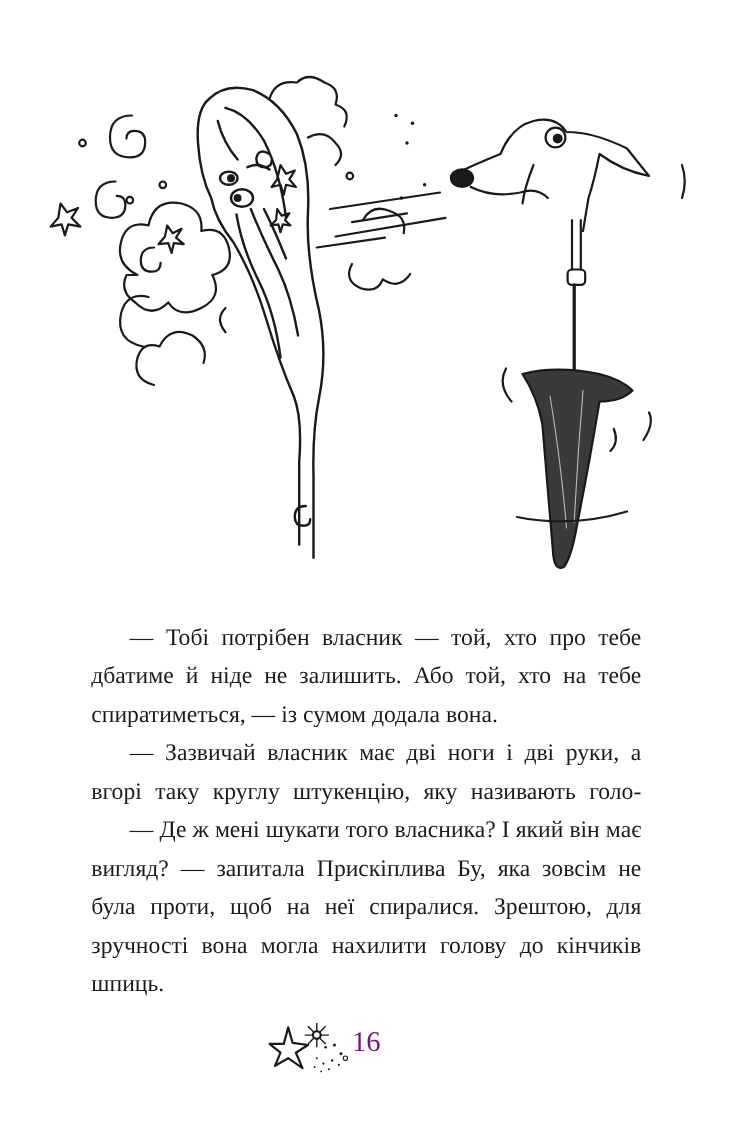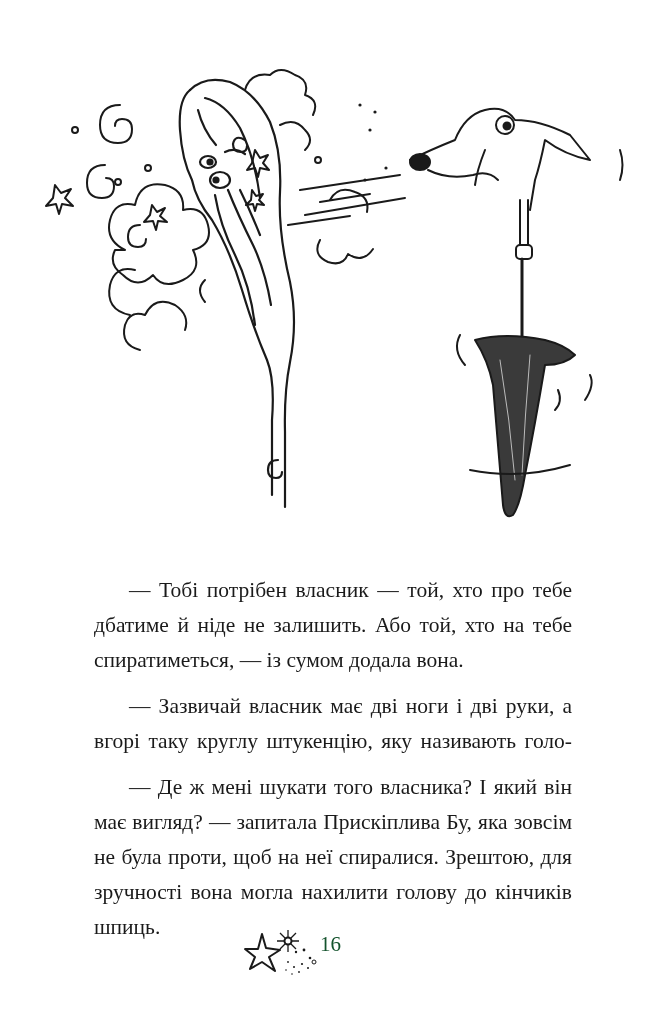--- a/index.html
+++ b/index.html
@@ -32,21 +32,21 @@
     top: 562px;
     width: 500px;
     font-family: "Liberation Serif", "DejaVu Serif", serif;
     font-size: 21.5px;
     line-height: 35px;
     text-align: justify;
     text-align-last: left;
     color: #1a1a1a;
   }
   .para {
-    margin: 11px;
+    margin: 0;
     text-indent: 35px;
     hyphens: manual;
   }
   .para.hang-last {
     text-align-last: justify;
   }
   .footer {
     position: absolute;
     left: 244px;
     top: 922px;
@@ -56,22 +56,22 @@
   .footer svg {
     position: absolute;
     left: 0;
     top: 0;
   }
   .page-number {
     position: absolute;
     left: 76px;
     top: 10px;
     font-family: "Liberation Serif", "DejaVu Serif", serif;
-    font-size: 21px;
-    color: #14532d;
+    font-size: 26px;
+    color: #701a75;
   }
 </style>
 </head>
 <body>
 
 <div class="illustration">
   <svg viewBox="0 0 600 480" xmlns="http://www.w3.org/2000/svg">
     <g fill="none" stroke="#1a1a1a" stroke-width="2" stroke-linecap="round" stroke-linejoin="round">
 
       <g>

